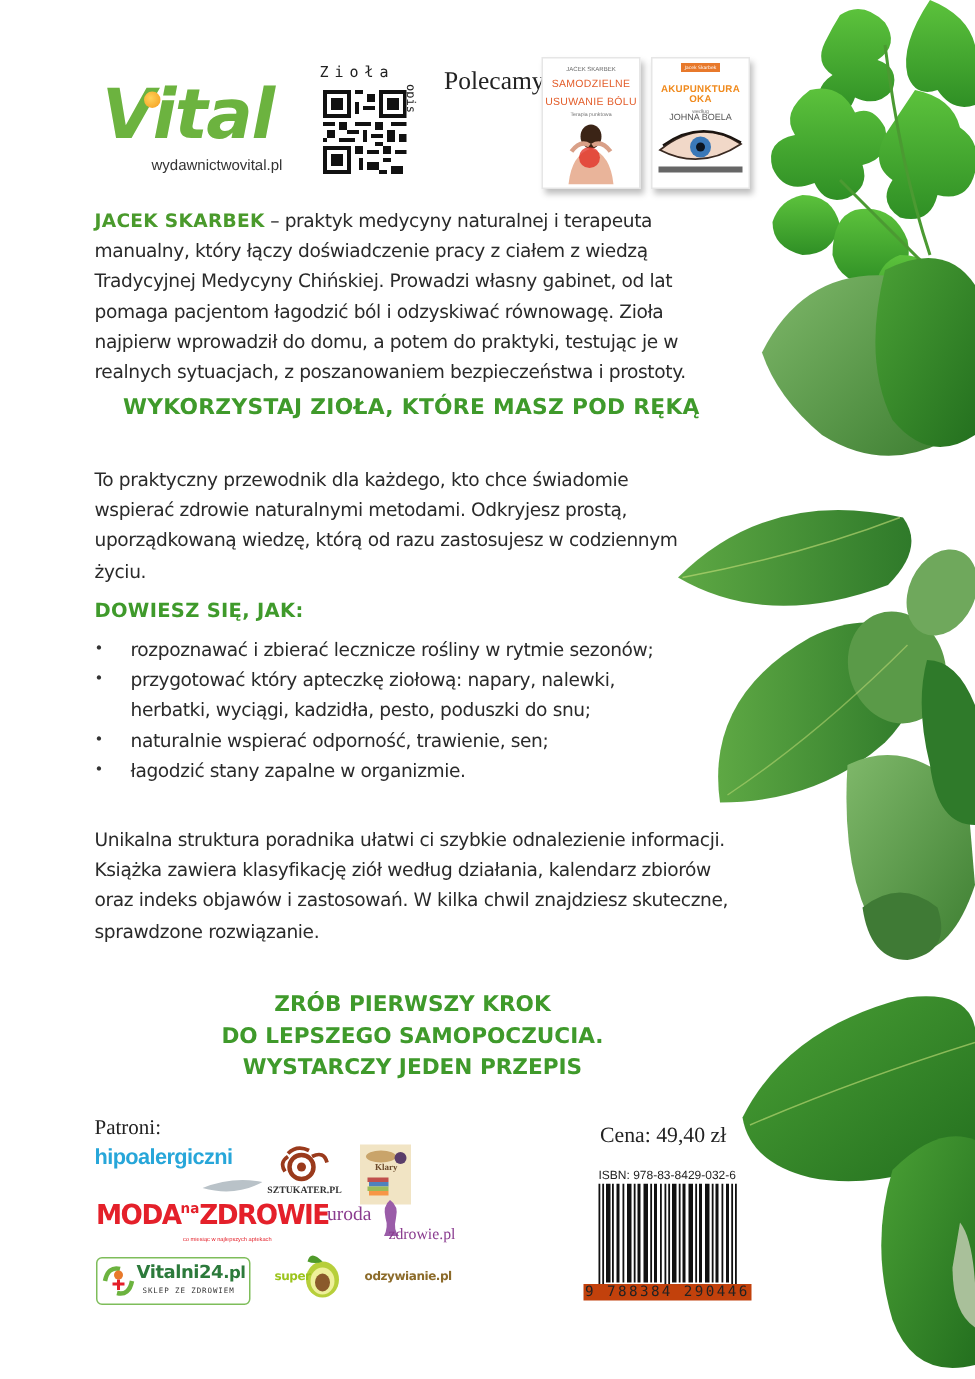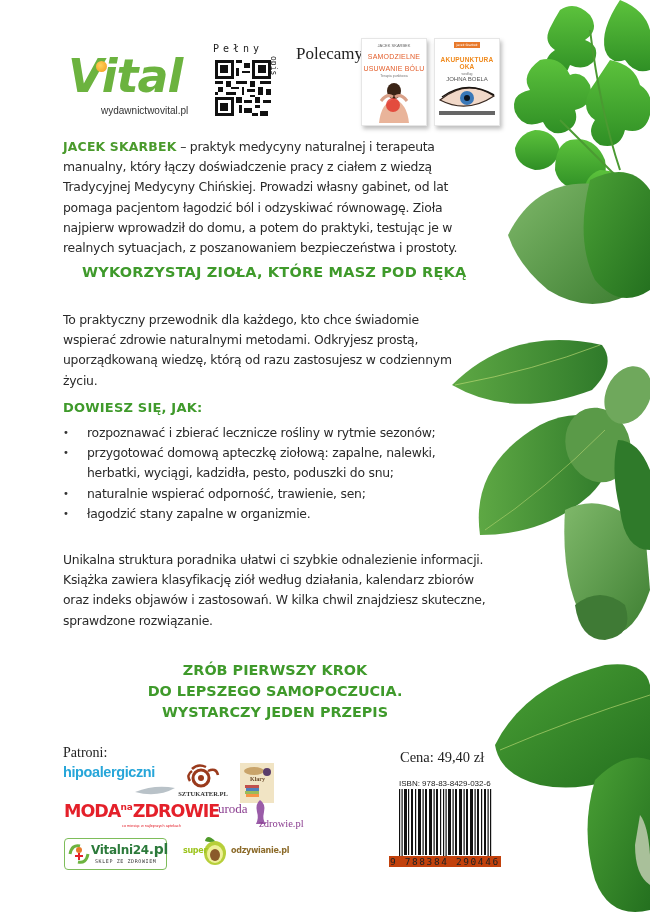--- a/index.html
+++ b/index.html
@@ -54,24 +54,24 @@
   .p-sztuk-name { position: absolute; left: 0; top: 27px; width: 70px; font-family: "Liberation Serif", serif; font-weight: bold; font-size: 6.5px; color: #333; }
   .p-klary { position: absolute; left: 240px; top: 763px; width: 34px; height: 40px; background: #f1e4c4; }
   .p-klary-name { position: absolute; left: 10px; top: 13px; font-family: "Liberation Serif", serif; font-size: 6px; color: #6b4a2b; font-weight: bold; }
   .p-moda { position: absolute; left: 64px; top: 801px; font-family: "DejaVu Sans", sans-serif; font-weight: bold; font-size: 17.5px; color: #e4202a; letter-spacing: -1px; transform: scaleY(1.05); }
   .p-moda .na { font-size: 9px; vertical-align: 7px; letter-spacing: 0; }
   .p-moda-sub { position: absolute; left: 122px; top: 824px; font-family: "Liberation Sans", sans-serif; font-size: 3.8px; color: #e4202a; }
   .p-uroda { position: absolute; left: 218px; top: 801px; font-family: "Liberation Serif", serif; font-size: 13px; color: #8a3c8f; text-align: center; }
   .p-uroda2 { position: absolute; left: 259px; top: 818px; font-family: "Liberation Serif", serif; font-size: 10.5px; color: #8a3c8f; }
   .p-vitalni { position: absolute; left: 64px; top: 838px; width: 103px; height: 32px; border: 1.5px solid #7ebd5a; border-radius: 4px; background: #fff; }
   .p-vitalni-name { position: absolute; left: 26px; top: 2px; font-family: "DejaVu Sans", sans-serif; font-size: 12px; color: #2c7a3b; font-weight: bold; letter-spacing: -0.3px; }
-  .p-vitalni-name .pl { font-size: 14px; }
+  .p-vitalni-name .pl { font-size: 11px; }
   .p-vitalni-sub { position: absolute; left: 30px; top: 19px; font-family: "DejaVu Sans Mono", monospace; font-size: 5px; color: #333; letter-spacing: 0.6px; }
   .p-super { position: absolute; left: 183px; top: 846px; font-family: "DejaVu Sans", sans-serif; font-weight: bold; font-size: 8px; color: #9cc41d; letter-spacing: -0.3px; }
-  .p-super .odz { color: #8c6b2a; margin-left: 24px; }
+  .p-super .odz { color: #8c6b2a; margin-left: 36px; }
   .p-avocado { position: absolute; left: 202px; top: 834px; width: 26px; height: 32px; }
 
   
   .price { position: absolute; left: 400px; top: 749px; font-family: "Liberation Serif", serif; font-size: 14.5px; color: #222; }
   .isbn { position: absolute; left: 399px; top: 779px; font-family: "Liberation Sans", sans-serif; font-size: 8px; color: #222; }
   .barcode { position: absolute; left: 395px; top: 789px; width: 100px; height: 72px; }
   .barcode-num { position: absolute; left: 389px; top: 856px; font-family: "DejaVu Sans Mono", monospace; font-size: 9.5px; color: #222; letter-spacing: 1.6px; background: #c2410c; padding: 0 1px; }
 </style>
 </head>
 <body>
@@ -128,21 +128,21 @@
   <path d="M500 750 q70 -30 150 -55" stroke="#c7e07a" stroke-width="1" fill="none" opacity="0.6"></path>
 </svg>
 
 <div class="logo">
   <div class="logo-word">Vital</div>
   <div class="logo-sun"></div>
   <div class="logo-url">wydawnictwovital.pl</div>
 </div>
 
 <div class="qr">
-  <div class="qr-top">Pełny</div>
+  <div class="qr-top">Zioła</div>
   <div class="qr-side">opis</div>
   <svg class="qr-code" viewBox="0 0 21 21" shape-rendering="crispEdges">
     <rect width="21" height="21" fill="#fff"></rect>
     <g fill="#111">
       <rect x="0" y="0" width="7" height="7"></rect>
         <rect x="1" y="1" width="5" height="5" fill="#fff"></rect>
         <rect x="2" y="2" width="3" height="3"></rect>
       <rect x="14" y="0" width="7" height="7"></rect>
         <rect x="15" y="1" width="5" height="5" fill="#fff"></rect>
         <rect x="16" y="2" width="3" height="3"></rect>
@@ -211,21 +211,21 @@
 </div>
 
 <p class="txt bio"><span class="bio-name">JACEK SKARBEK</span><span> – praktyk medycyny naturalnej i terapeuta manualny, który łączy doświadczenie pracy z ciałem z wiedzą Tradycyjnej Medycyny Chińskiej. Prowadzi własny gabinet, od lat pomaga pacjentom łagodzić ból i odzyskiwać równowagę. Zioła najpierw wprowadził do domu, a potem do praktyki, testując je w realnych sytuacjach, z poszanowaniem bezpieczeństwa i prostoty.</span></p>
 
 <h2 class="heading h1">WYKORZYSTAJ ZIOŁA, KTÓRE MASZ POD RĘKĄ</h2>
 <p class="txt intro">To praktyczny przewodnik dla każdego, kto chce świadomie wspierać zdrowie naturalnymi metodami. Odkryjesz prostą, uporządkowaną wiedzę, którą od razu zastosujesz w codziennym życiu.</p>
 
 <h3 class="heading h2">DOWIESZ SIĘ, JAK:</h3>
 <ul class="bullets">
   <li>rozpoznawać i zbierać lecznicze rośliny w rytmie sezonów;</li>
-  <li>przygotować domową apteczkę ziołową: zapalne, nalewki, herbatki, wyciągi, kadzidła, pesto, poduszki do snu;</li>
+  <li>przygotować który apteczkę ziołową: napary, nalewki, herbatki, wyciągi, kadzidła, pesto, poduszki do snu;</li>
   <li>naturalnie wspierać odporność, trawienie, sen;</li>
   <li>łagodzić stany zapalne w organizmie.</li>
 </ul>
 
 <p class="txt outro">Unikalna struktura poradnika ułatwi ci szybkie odnalezienie informacji. Książka zawiera klasyfikację ziół według działania, kalendarz zbiorów oraz indeks objawów i zastosowań. W kilka chwil znajdziesz skuteczne, sprawdzone rozwiązanie.</p>
 
 <div class="cta">
   <div>ZRÓB PIERWSZY KROK</div>
   <div>DO LEPSZEGO SAMOPOCZUCIA.</div>
   <div>WYSTARCZY JEDEN PRZEPIS</div>

